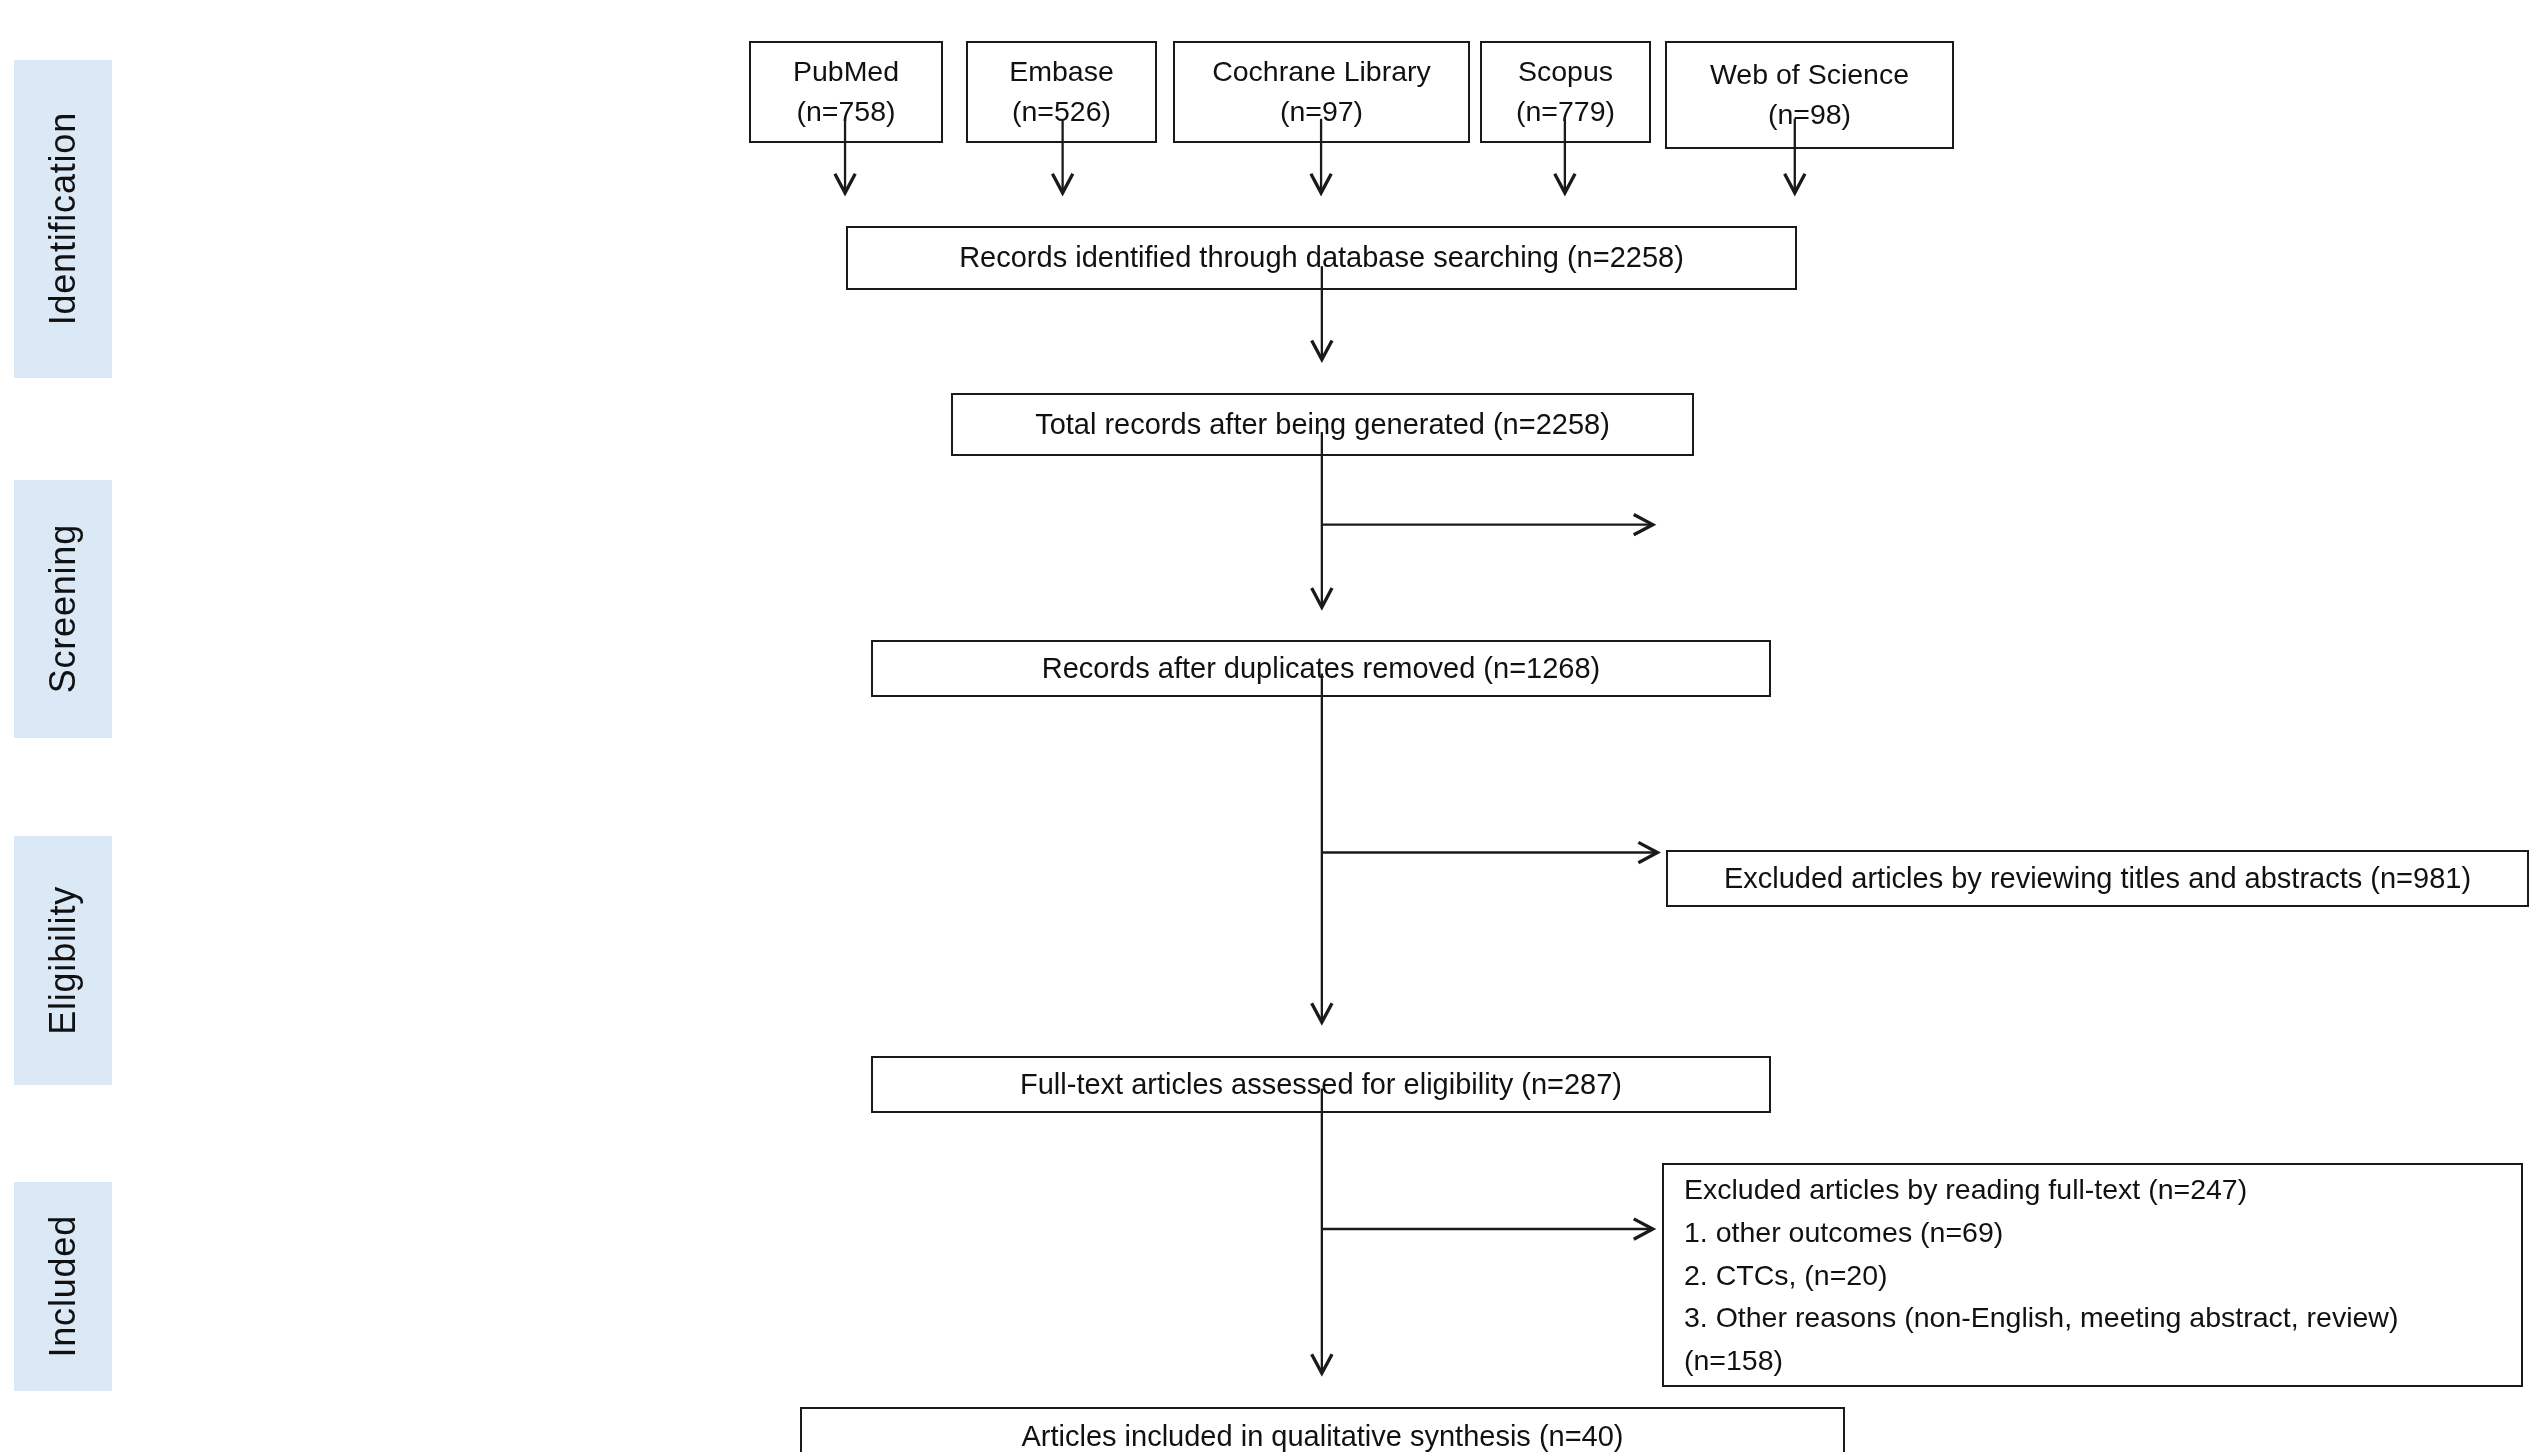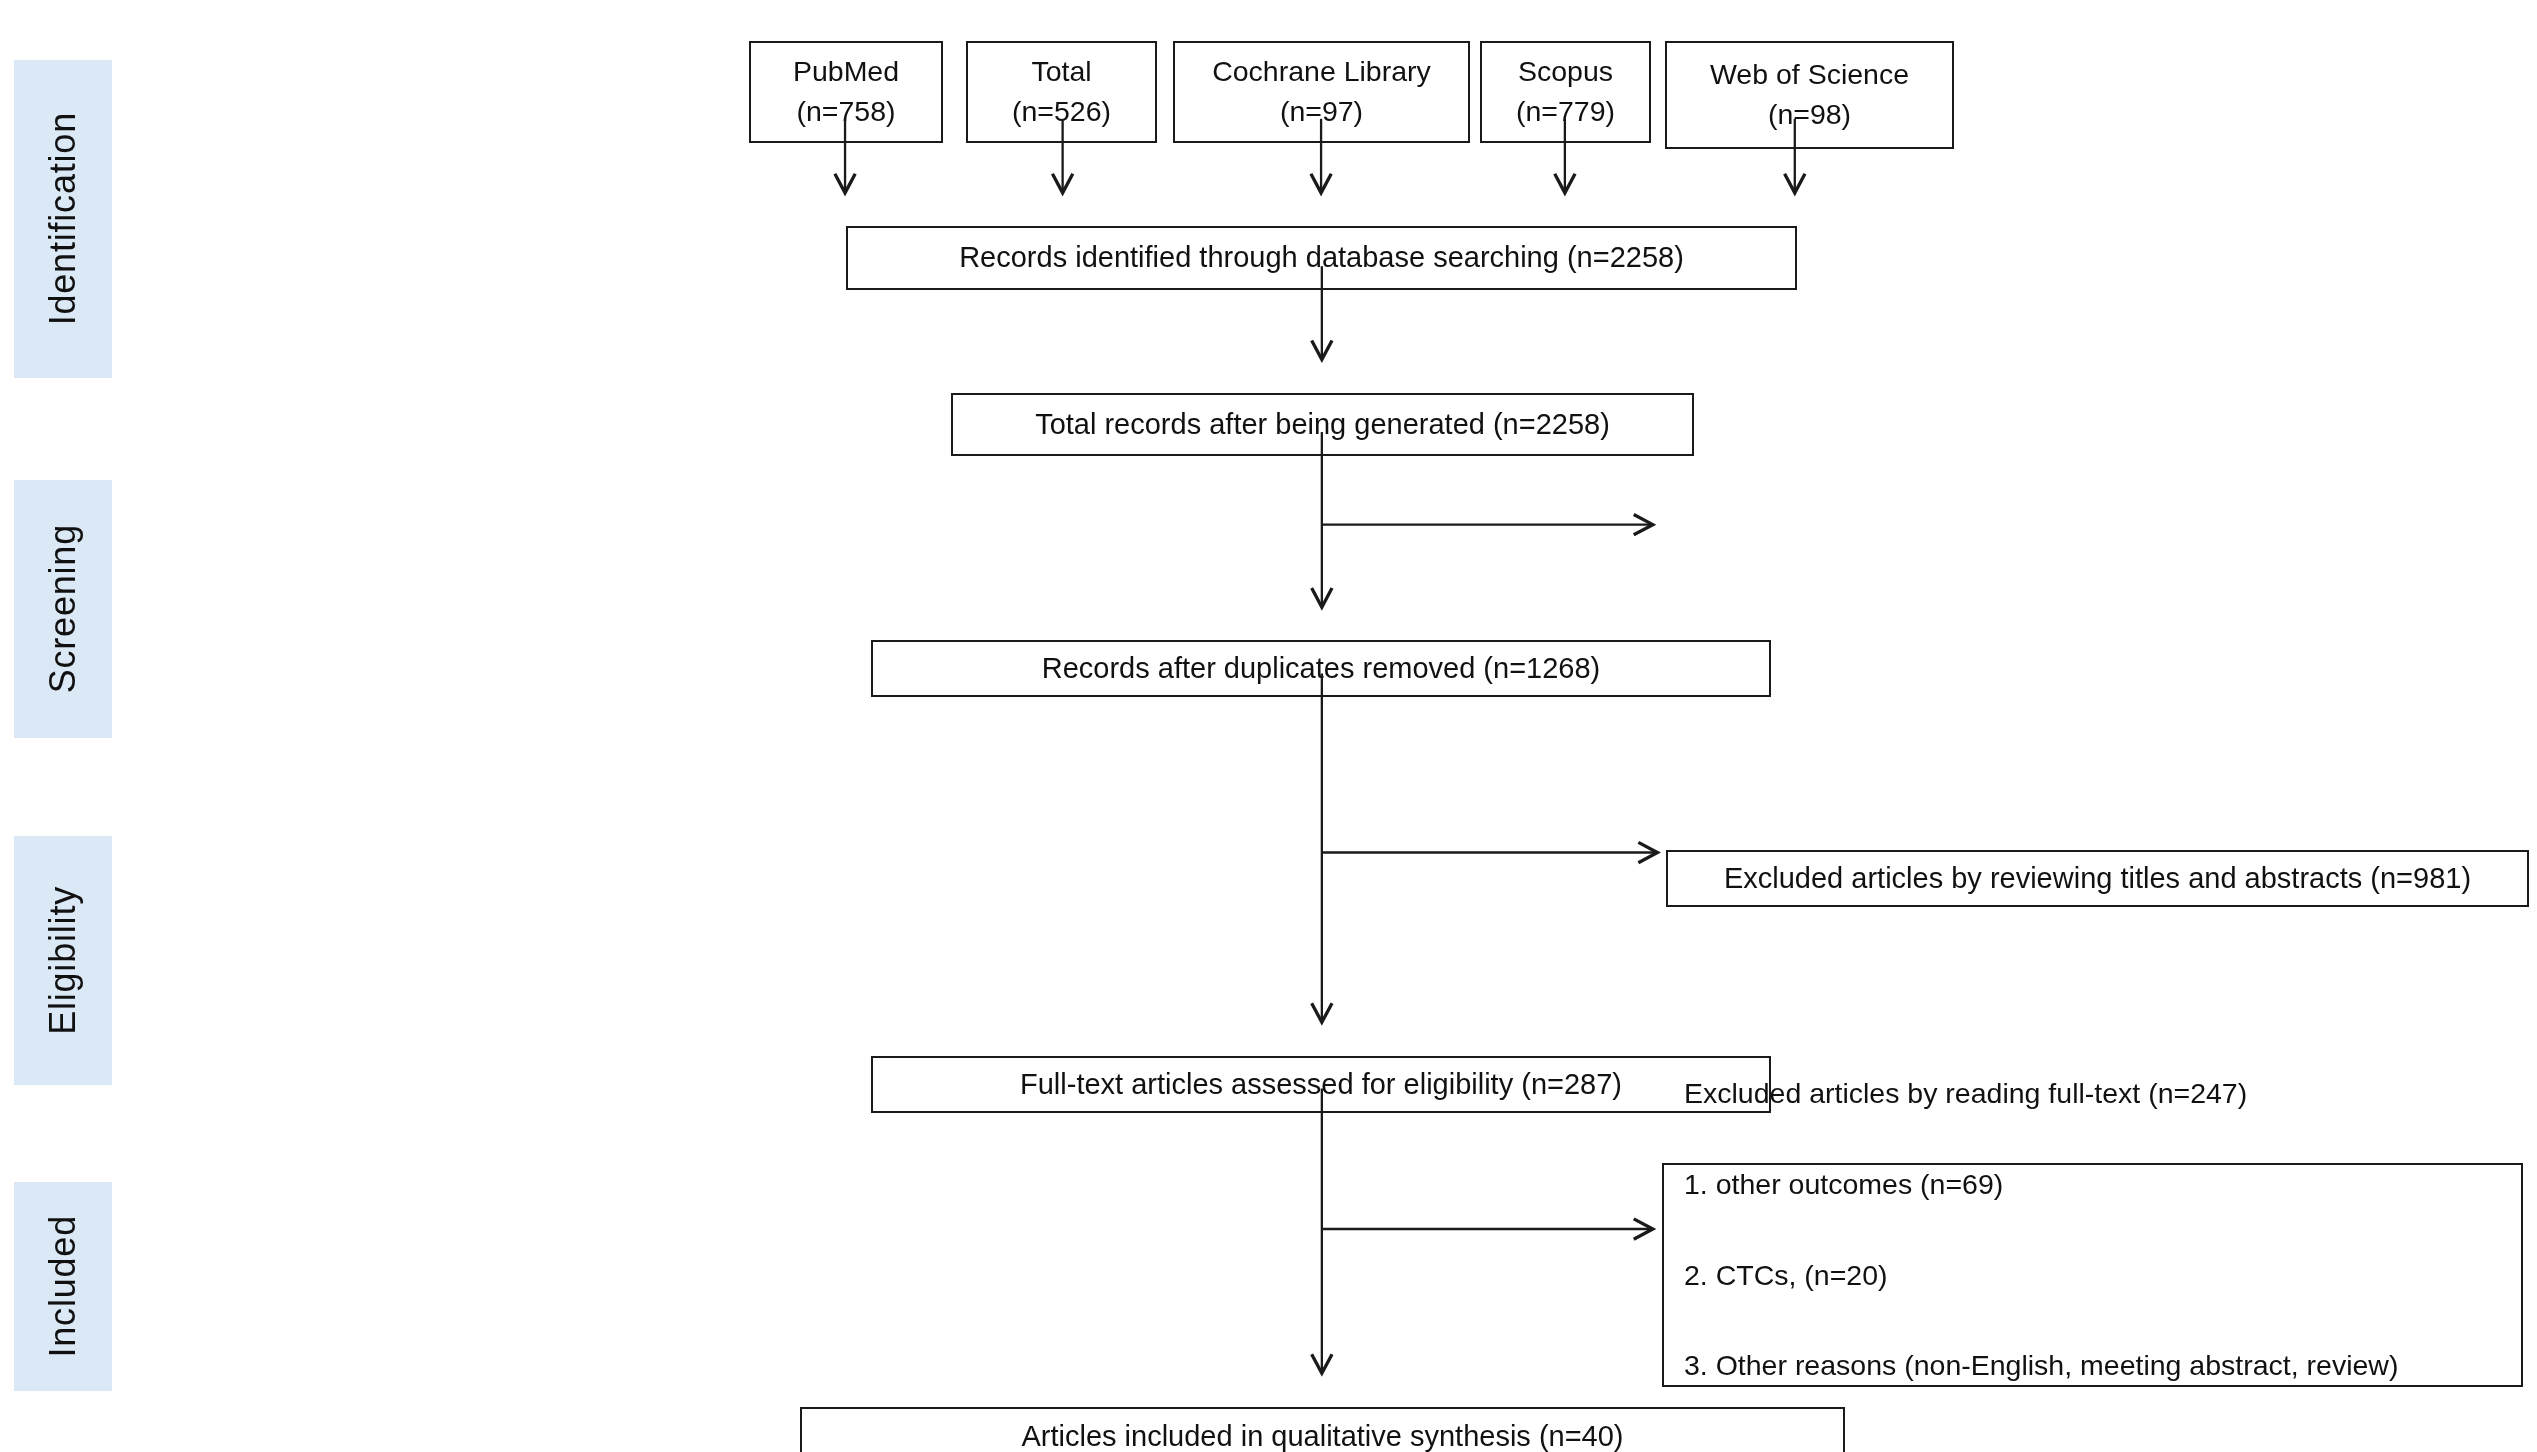--- a/index.html
+++ b/index.html
@@ -53,21 +53,20 @@
     line-height: 1.4;
   }
   .multiline {
     flex-direction: column;
     align-items: flex-start;
     justify-content: center;
     text-align: left;
     padding: 9.3px 20px;
     font-size: 28.5px;
     line-height: 1.5;
-    gap: 48px;
   }
   .multiline div { white-space: nowrap; }
   #connector-layer {
     position: absolute;
     top: 0;
     left: 0;
     width: 2538px;
     height: 1452px;
     pointer-events: none;
   }
@@ -88,21 +87,21 @@
   </div>
   <div class="stage-band" style="top:1182px;height:209px;background:#dbe8f5;">
     <span>Included</span>
   </div>
 
   <div class="box src-box" style="left:749px;top:17px;width:194px;height:102px;">
     <div>PubMed</div>
     <div>(n=758)</div>
   </div>
   <div class="box src-box" style="left:966px;top:17px;width:191px;height:102px;">
-    <div>Total</div>
+    <div>Embase</div>
     <div>(n=526)</div>
   </div>
   <div class="box src-box" style="left:1173px;top:17px;width:297px;height:102px;">
     <div>Cochrane Library</div>
     <div>(n=97)</div>
   </div>
   <div class="box src-box" style="left:1480px;top:17px;width:171px;height:102px;text-align:right;">
     <div>Scopus</div>
     <div>(n=779)</div>
   </div>

